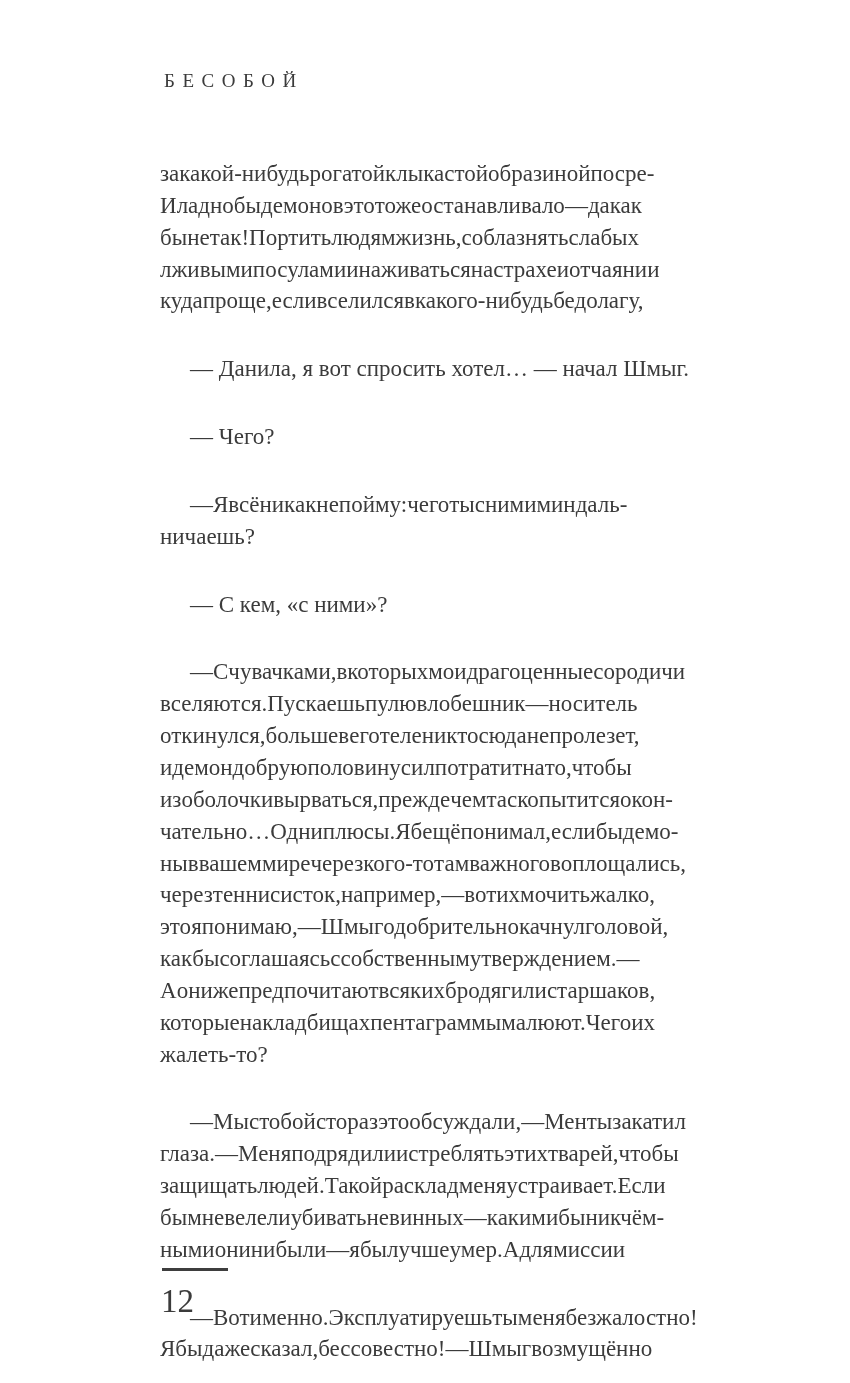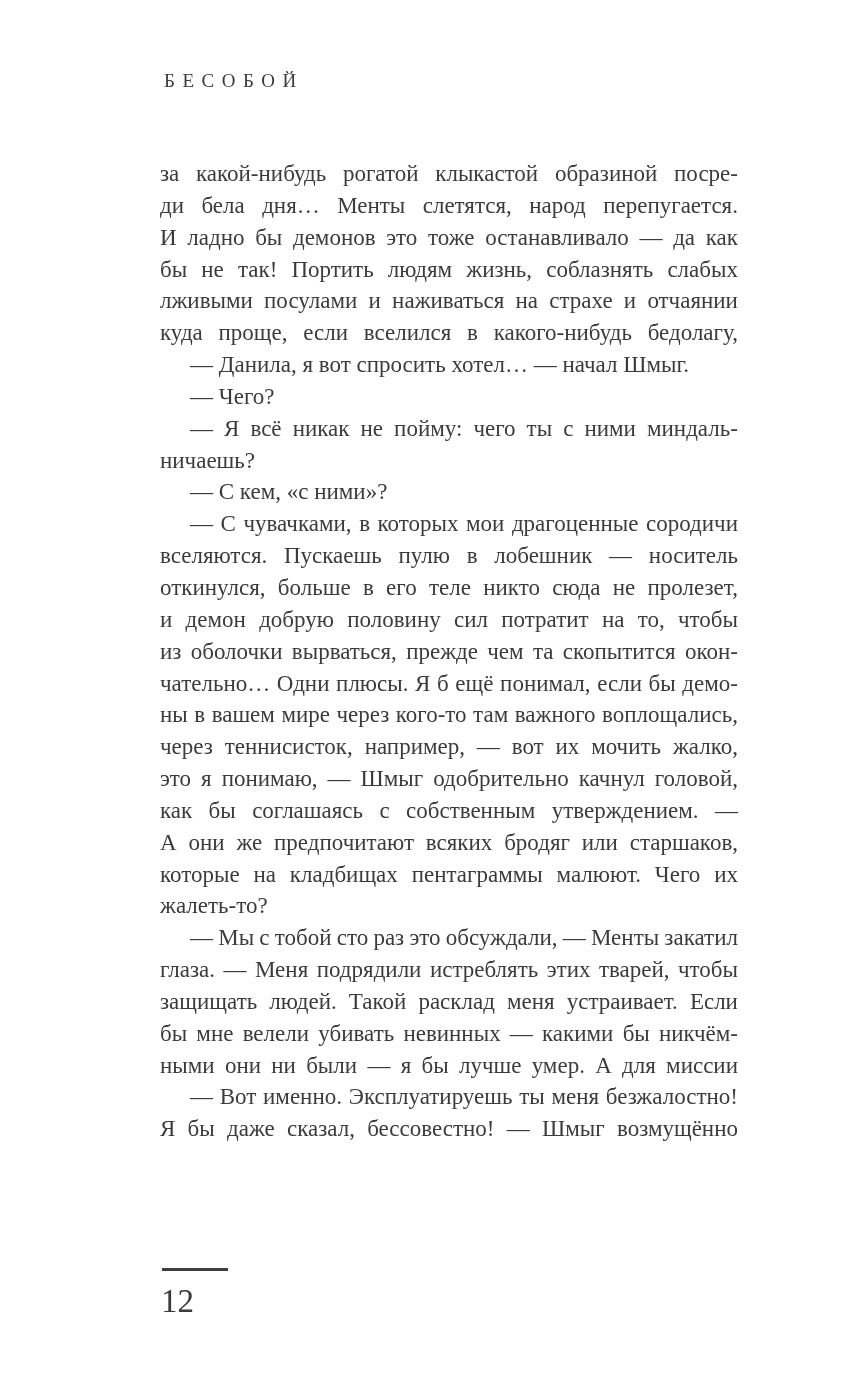--- a/index.html
+++ b/index.html
@@ -33,25 +33,25 @@
   }
   .line {
     height: 31.85px;
     line-height: 31.85px;
     font-size: 23px;
     white-space: pre;
     box-sizing: border-box;
   }
   .line.j {
     display: flex;
-    justify-content: space-between;
     font-family: Liberation Serif, serif;
   }
   .line.ind {
     padding-left: 30px;
+    margin-top: 36px;
   }
   .footer-rule {
     position: absolute;
     left: 162px;
     top: 1268px;
     width: 66px;
     height: 3px;
     background: var(--rule-color, #3e3e3e);
   }
   .page-number {
@@ -65,21 +65,20 @@
   }
 </style>
 </head>
 <body>
 
 <div class="page">
   <div class="running-head">БЕСОБОЙ</div>
 
   <div class="text-block">
       <div class="line j"><span>за</span><span>какой-нибудь</span><span>рогатой</span><span>клыкастой</span><span>образиной</span><span>посре-</span></div>
-      <div class="line j"><span>ди</span><span>бела</span><span>дня…</span><span>Менты</span><span>слетятся,</span><span>народ</span><span>перепугается.</span></div>
       <div class="line j"><span>И</span><span>ладно</span><span>бы</span><span>демонов</span><span>это</span><span>тоже</span><span>останавливало</span><span>—</span><span>да</span><span>как</span></div>
       <div class="line j"><span>бы</span><span>не</span><span>так!</span><span>Портить</span><span>людям</span><span>жизнь,</span><span>соблазнять</span><span>слабых</span></div>
       <div class="line j"><span>лживыми</span><span>посулами</span><span>и</span><span>наживаться</span><span>на</span><span>страхе</span><span>и</span><span>отчаянии</span></div>
       <div class="line j"><span>куда</span><span>проще,</span><span>если</span><span>вселился</span><span>в</span><span>какого-нибудь</span><span>бедолагу,</span></div>
       <div class="line ind">— Данила, я вот спросить хотел… — начал Шмыг.</div>
       <div class="line ind">— Чего?</div>
       <div class="line j ind"><span>—</span><span>Я</span><span>всё</span><span>никак</span><span>не</span><span>пойму:</span><span>чего</span><span>ты</span><span>с</span><span>ними</span><span>миндаль-</span></div>
       <div class="line">ничаешь?</div>
       <div class="line ind">— С кем, «с ними»?</div>
       <div class="line j ind"><span>—</span><span>С</span><span>чувачками,</span><span>в</span><span>которых</span><span>мои</span><span>драгоценные</span><span>сородичи</span></div>

